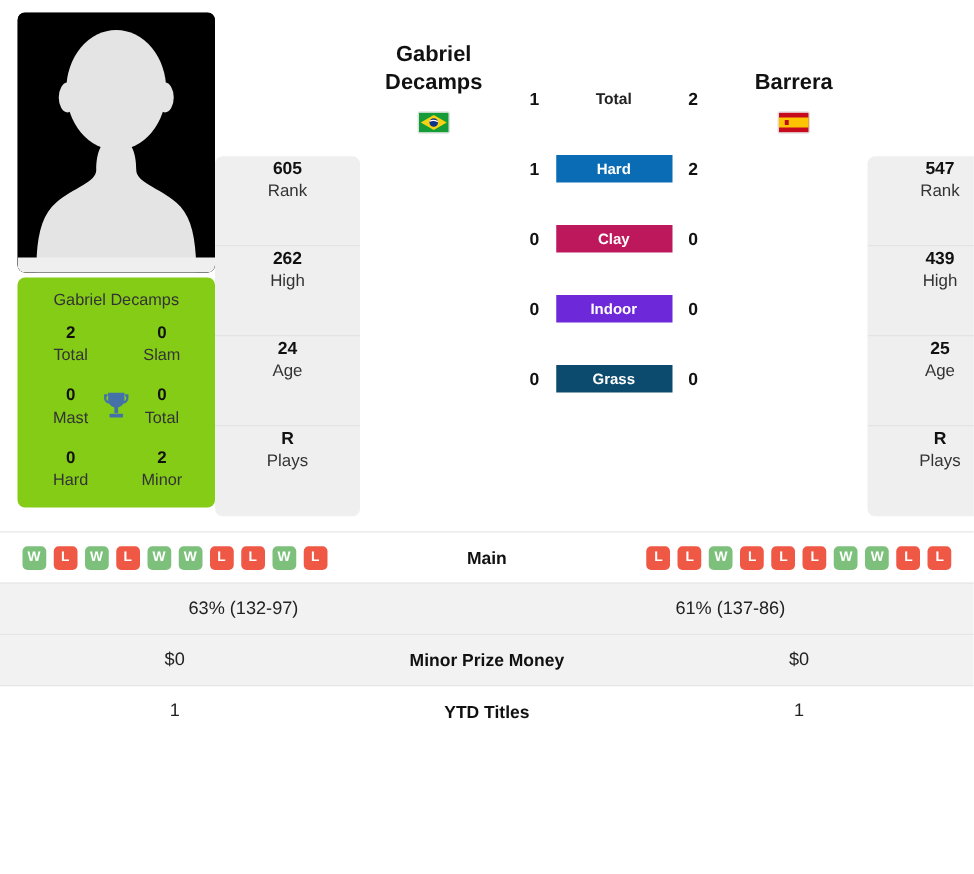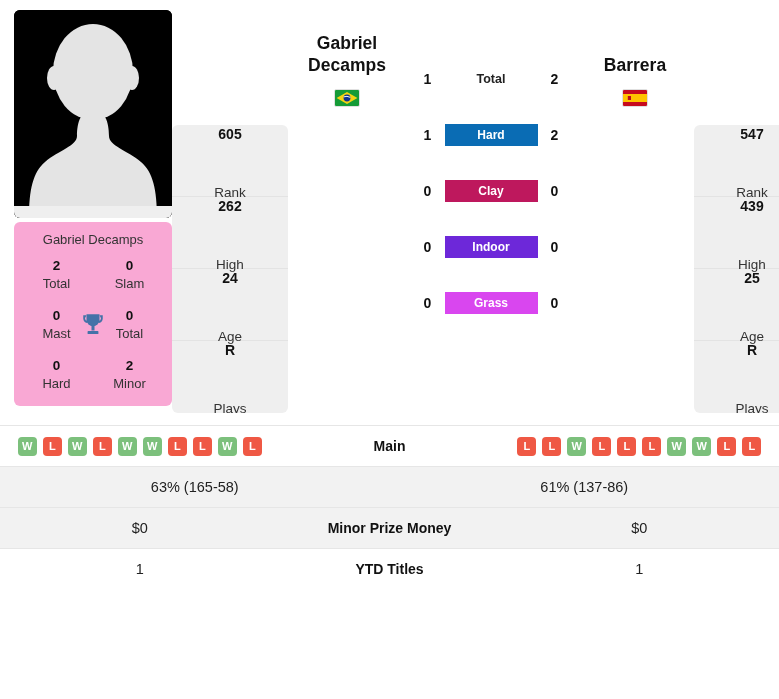--- a/index.html
+++ b/index.html
@@ -23,21 +23,21 @@
     width: 158px; height: 208px;
     background: #000000;
     border-radius: 6px;
     overflow: hidden;
     position: relative;
   }
   .avatar-svg { display: block; width: 100%; height: 100%; }
 
   .info-card {
     margin-top: 4px;
-    background: #f9a8d4;
+    background: #84cc16;
     border-radius: 6px;
     padding: 10px 6px 14px 6px;
   }
   .info-name {
     text-align: center;
     font-size: 13px;
     color: #333;
     margin-bottom: 10px;
     white-space: nowrap;
   }
@@ -67,21 +67,21 @@
   }
   .strip-row {
     height: 72px;
     display: flex; flex-direction: column;
     align-items: center; justify-content: flex-start;
     border-bottom: 1px solid #e3e3e3;
     line-height: 1.35;
   }
   .strip-row:last-child { border-bottom: none; }
   .strip-row .v { font-size: 14px; font-weight: bold; color: #111; }
-  .strip-row .l { font-size: 13.5px; color: #333; margin-top: 40px; }
+  .strip-row .l { font-size: 13.5px; color: #333; }
 
   
   .name-head { width: 118px; flex: 0 0 118px; padding-top: 22px; }
   .name-head h2 {
     font-size: 17.5px; font-weight: bold; line-height: 1.28;
     text-align: center; color: #111;
   }
   .flag {
     margin: 12px auto 0 auto;
     width: 26px; height: 18px;
@@ -233,21 +233,21 @@
         <div class="badge" style="background:#be185d">Clay</div>
         <div class="sc">0</div>
       </div>
       <div class="srow">
         <div class="sc">0</div>
         <div class="badge" style="background:#6d28d9">Indoor</div>
         <div class="sc">0</div>
       </div>
       <div class="srow">
         <div class="sc">0</div>
-        <div class="badge" style="background:#d946ef">Grass</div>
+        <div class="badge" style="background:#0c4a6e">Grass</div>
         <div class="sc">0</div>
       </div>
     </div>
 
     <div class="name-head">
       <h2>
         <br>
         <span>Barrera</span>
       </h2>
       <svg class="flag" viewBox="0 0 30 20">
@@ -303,21 +303,21 @@
           <div class="fb" style="background: rgb(239, 88, 68);">L</div>
           <div class="fb" style="background: rgb(239, 88, 68);">L</div>
           <div class="fb" style="background: rgb(124, 192, 124);">W</div>
           <div class="fb" style="background: rgb(124, 192, 124);">W</div>
           <div class="fb" style="background: rgb(239, 88, 68);">L</div>
           <div class="fb" style="background: rgb(239, 88, 68);">L</div>
         </div>
     </div>
 
     <div class="trow alt">
-      <div class="cell">63% (165-58)</div>
+      <div class="cell">63% (132-97)</div>
       <div class="cell">61% (137-86)</div>
     </div>
 
 
     <div class="trow alt">
       <div class="cell">$0</div>
       <div class="cell mid">Minor Prize Money</div>
       <div class="cell">$0</div>
     </div>
 

